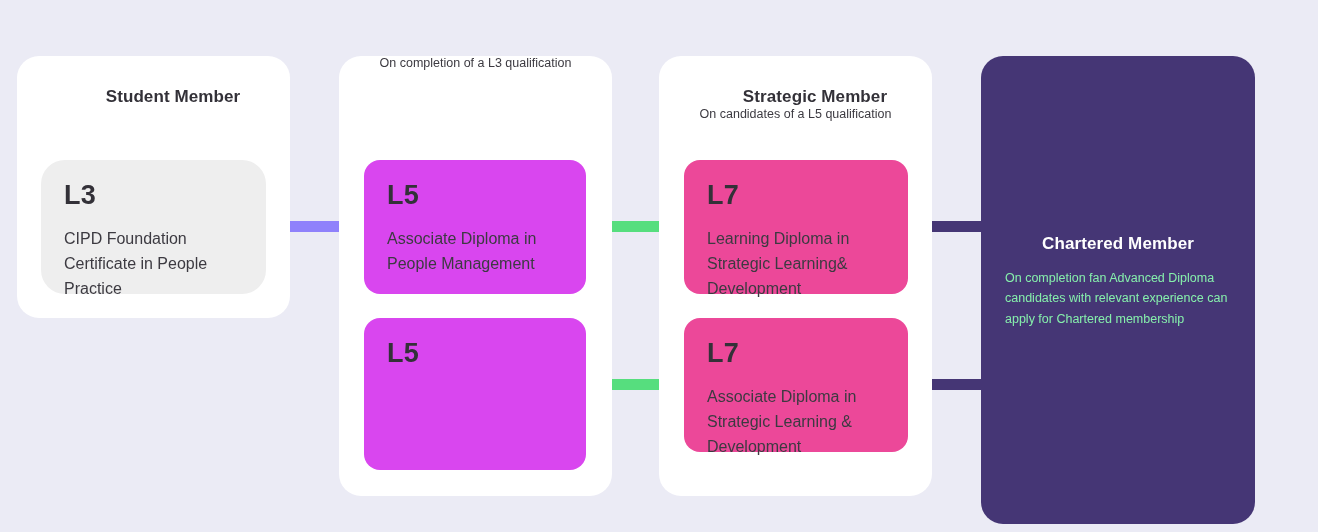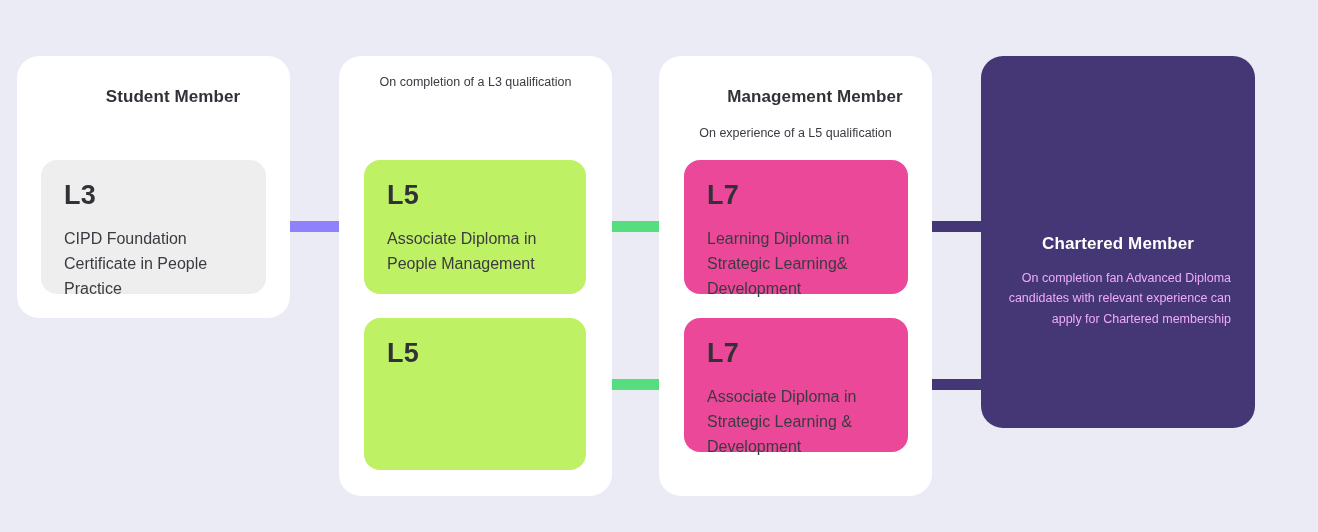--- a/index.html
+++ b/index.html
@@ -45,32 +45,32 @@
     font-weight: bold;
     color: #333138;
     letter-spacing: .1px;
     margin-top: 31px;
     padding-left: 39px;
   }
   .col-sub {
     text-align: center;
     font-size: 12.5px;
     color: #3c3a41;
-    margin-top: 19px;
+    margin-top: 0;
   }
 
   
   .qual {
     position: absolute;
     border-radius: 16px;
     box-sizing: border-box;
     padding: 22px 23px 20px 23px;
   }
   .qual-grey   { background: #eeeeee; }
-  .qual-purple { background: #bef264; }
+  .qual-purple { background: #d946ef; }
   .qual-green  { background: #ec4899; }
 
   .qual-level {
     font-size: 27px;
     font-weight: bold;
     color: #333138;
     line-height: 1;
     letter-spacing: .3px;
     margin: 0 0 18px 0;
   }
@@ -88,78 +88,78 @@
   .q-l5b { left: 364px; top: 318px; width: 222px; height: 152px; }
   .q-l7a { left: 684px; top: 160px; width: 224px; height: 134px; }
   .q-l7b { left: 684px; top: 318px; width: 224px; height: 134px; }
 
   
   .chartered {
     position: absolute;
     left: 981px;
     top: 56px;
     width: 274px;
-    height: 372px;
+    height: 468px;
     background: #453675;
     border-radius: 22px;
     z-index: 3;
     box-sizing: border-box;
     padding: 178px 24px 0 24px;
   }
   .chartered-title {
     text-align: center;
     color: #ffffff;
     font-size: 17px;
     font-weight: bold;
     letter-spacing: .1px;
   }
   .chartered-body {
-    text-align: right;
-    color: #f0abfc;
+    text-align: left;
+    color: #86efac;
     font-size: 12.5px;
     line-height: 1.63;
     margin-top: 14px;
   }
 </style>
 </head>
 <body>
 
 <div id="stage">
 
   <div class="connector conn-purple-light" style="left:288px; top:221px; width:58px; height:11px;"></div>
   <div class="connector conn-green" style="left:606px; top:221px; width:60px; height:11px;"></div>
   <div class="connector conn-green" style="left:606px; top:379px; width:60px; height:11px;"></div>
   <div class="connector conn-dark" style="left:926px; top:221px; width:62px; height:11px;"></div>
   <div class="connector conn-dark" style="left:926px; top:379px; width:62px; height:11px;"></div>
 
   <div class="column col-student">
     <div class="col-title">Student Member</div>
   </div>
 
-  <div class="qual qual-grey q-l3" style="z-index:4;">
+  <div class="qual qual-grey q-l3" style="z-index:4;border-radius:24px;">
     <div class="qual-level">L3</div>
     <div class="qual-desc"><span>CIPD Foundation Certificate in People Practice</span></div>
   </div>
 
   <div class="column col-foundation">
     <div class="col-sub">On completion of a L3 qualification</div>
   </div>
 
   <div class="qual qual-purple q-l5a" style="z-index:4;">
     <div class="qual-level">L5</div>
     <div class="qual-desc"><b>Associate Diploma</b><span> in People Management</span></div>
   </div>
 
   <div class="qual qual-purple q-l5b" style="z-index:4;">
     <div class="qual-level">L5</div>
   </div>
 
   <div class="column col-associate">
-    <div class="col-title">Management Member</div>
-    <div class="col-sub">On experience of a L5 qualification</div>
+    <div class="col-title">Strategic Member</div>
+    <div class="col-sub">On candidates of a L5 qualification</div>
   </div>
 
   <div class="qual qual-green q-l7a" style="z-index:4;">
     <div class="qual-level">L7</div>
     <div class="qual-desc"><b>Learning Diploma</b><span> in Strategic Learning&amp; Development</span></div>
   </div>
 
   <div class="qual qual-green q-l7b" style="z-index:4;">
     <div class="qual-level">L7</div>
     <div class="qual-desc"><b>Associate Diploma</b><span> in Strategic Learning &amp; Development</span></div>

